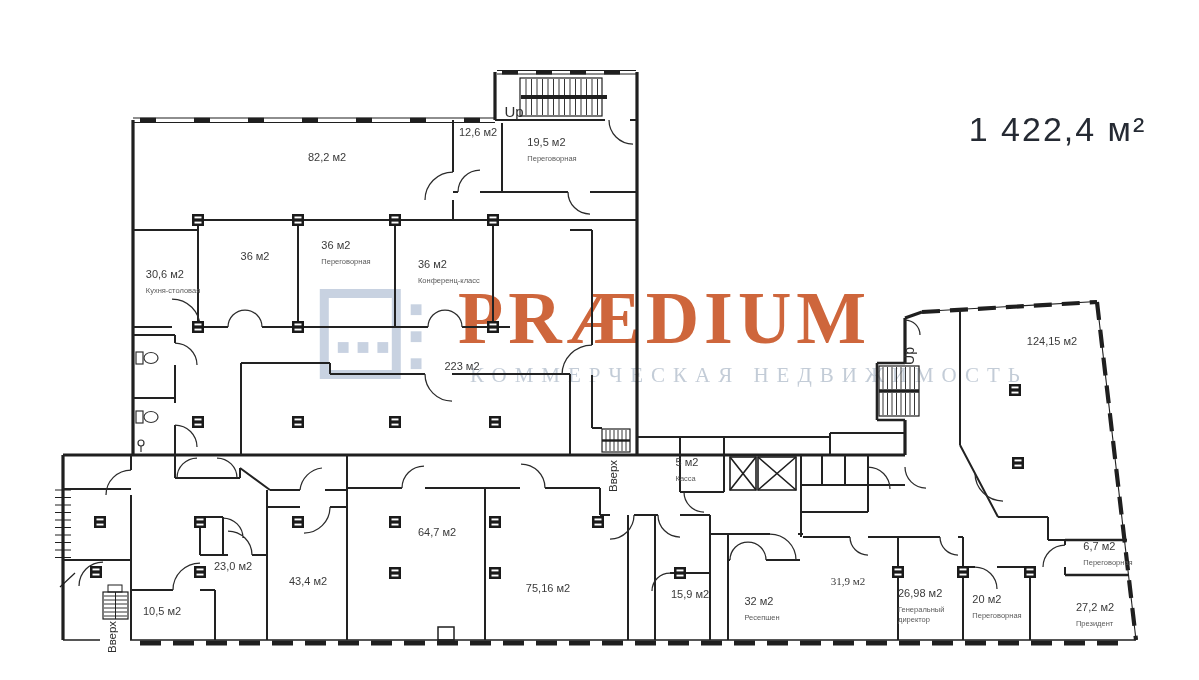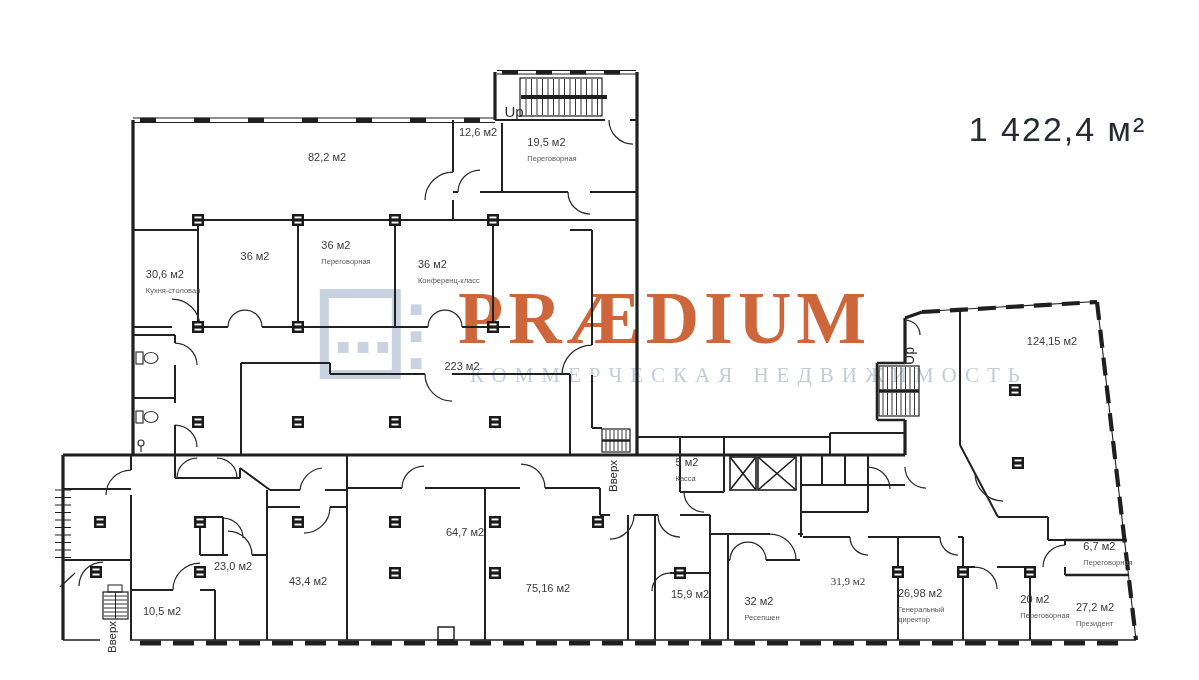--- a/index.html
+++ b/index.html
@@ -273,41 +273,41 @@
       </div>
       <div class="room-label" style="left: 162px; top: 612px;">
         <div class="area">10,5 м2</div>
       </div>
       <div class="room-label" style="left: 233px; top: 567px;">
         <div class="area">23,0 м2</div>
       </div>
       <div class="room-label" style="left: 308px; top: 582px;">
         <div class="area">43,4 м2</div>
       </div>
-      <div class="room-label" style="left: 437px; top: 533px; margin-left: 28px;">
+      <div class="room-label" style="left: 437px; top: 533px;">
         <div class="area">64,7 м2</div>
       </div>
       <div class="room-label" style="left: 548px; top: 589px;">
         <div class="area">75,16 м2</div>
       </div>
       <div class="room-label" style="left: 690px; top: 595px;">
         <div class="area">15,9 м2</div>
       </div>
       <div class="room-label" style="left: 762px; top: 609px;">
         <div class="area">32 м2</div>
         <div class="rname">Ресепшен</div>
       </div>
       <div class="room-label" style="left: 848px; top: 582px; font-family: Liberation Serif, serif;">
         <div class="area">31,9 м2</div>
       </div>
       <div class="room-label" style="left: 931px; top: 606px;">
         <div class="area">26,98 м2</div>
         <div class="rname wrap">Генеральный директор</div>
       </div>
-      <div class="room-label" style="left: 997px; top: 607px; margin-left: 48px;">
+      <div class="room-label" style="left: 997px; top: 607px;">
         <div class="area">20 м2</div>
         <div class="rname">Переговорная</div>
       </div>
       <div class="room-label" style="left: 1095px; top: 615px;">
         <div class="area">27,2 м2</div>
         <div class="rname">Президент</div>
       </div>
       <div class="room-label" style="left: 1108px; top: 554px;">
         <div class="area">6,7 м2</div>
         <div class="rname">Переговорная</div>

